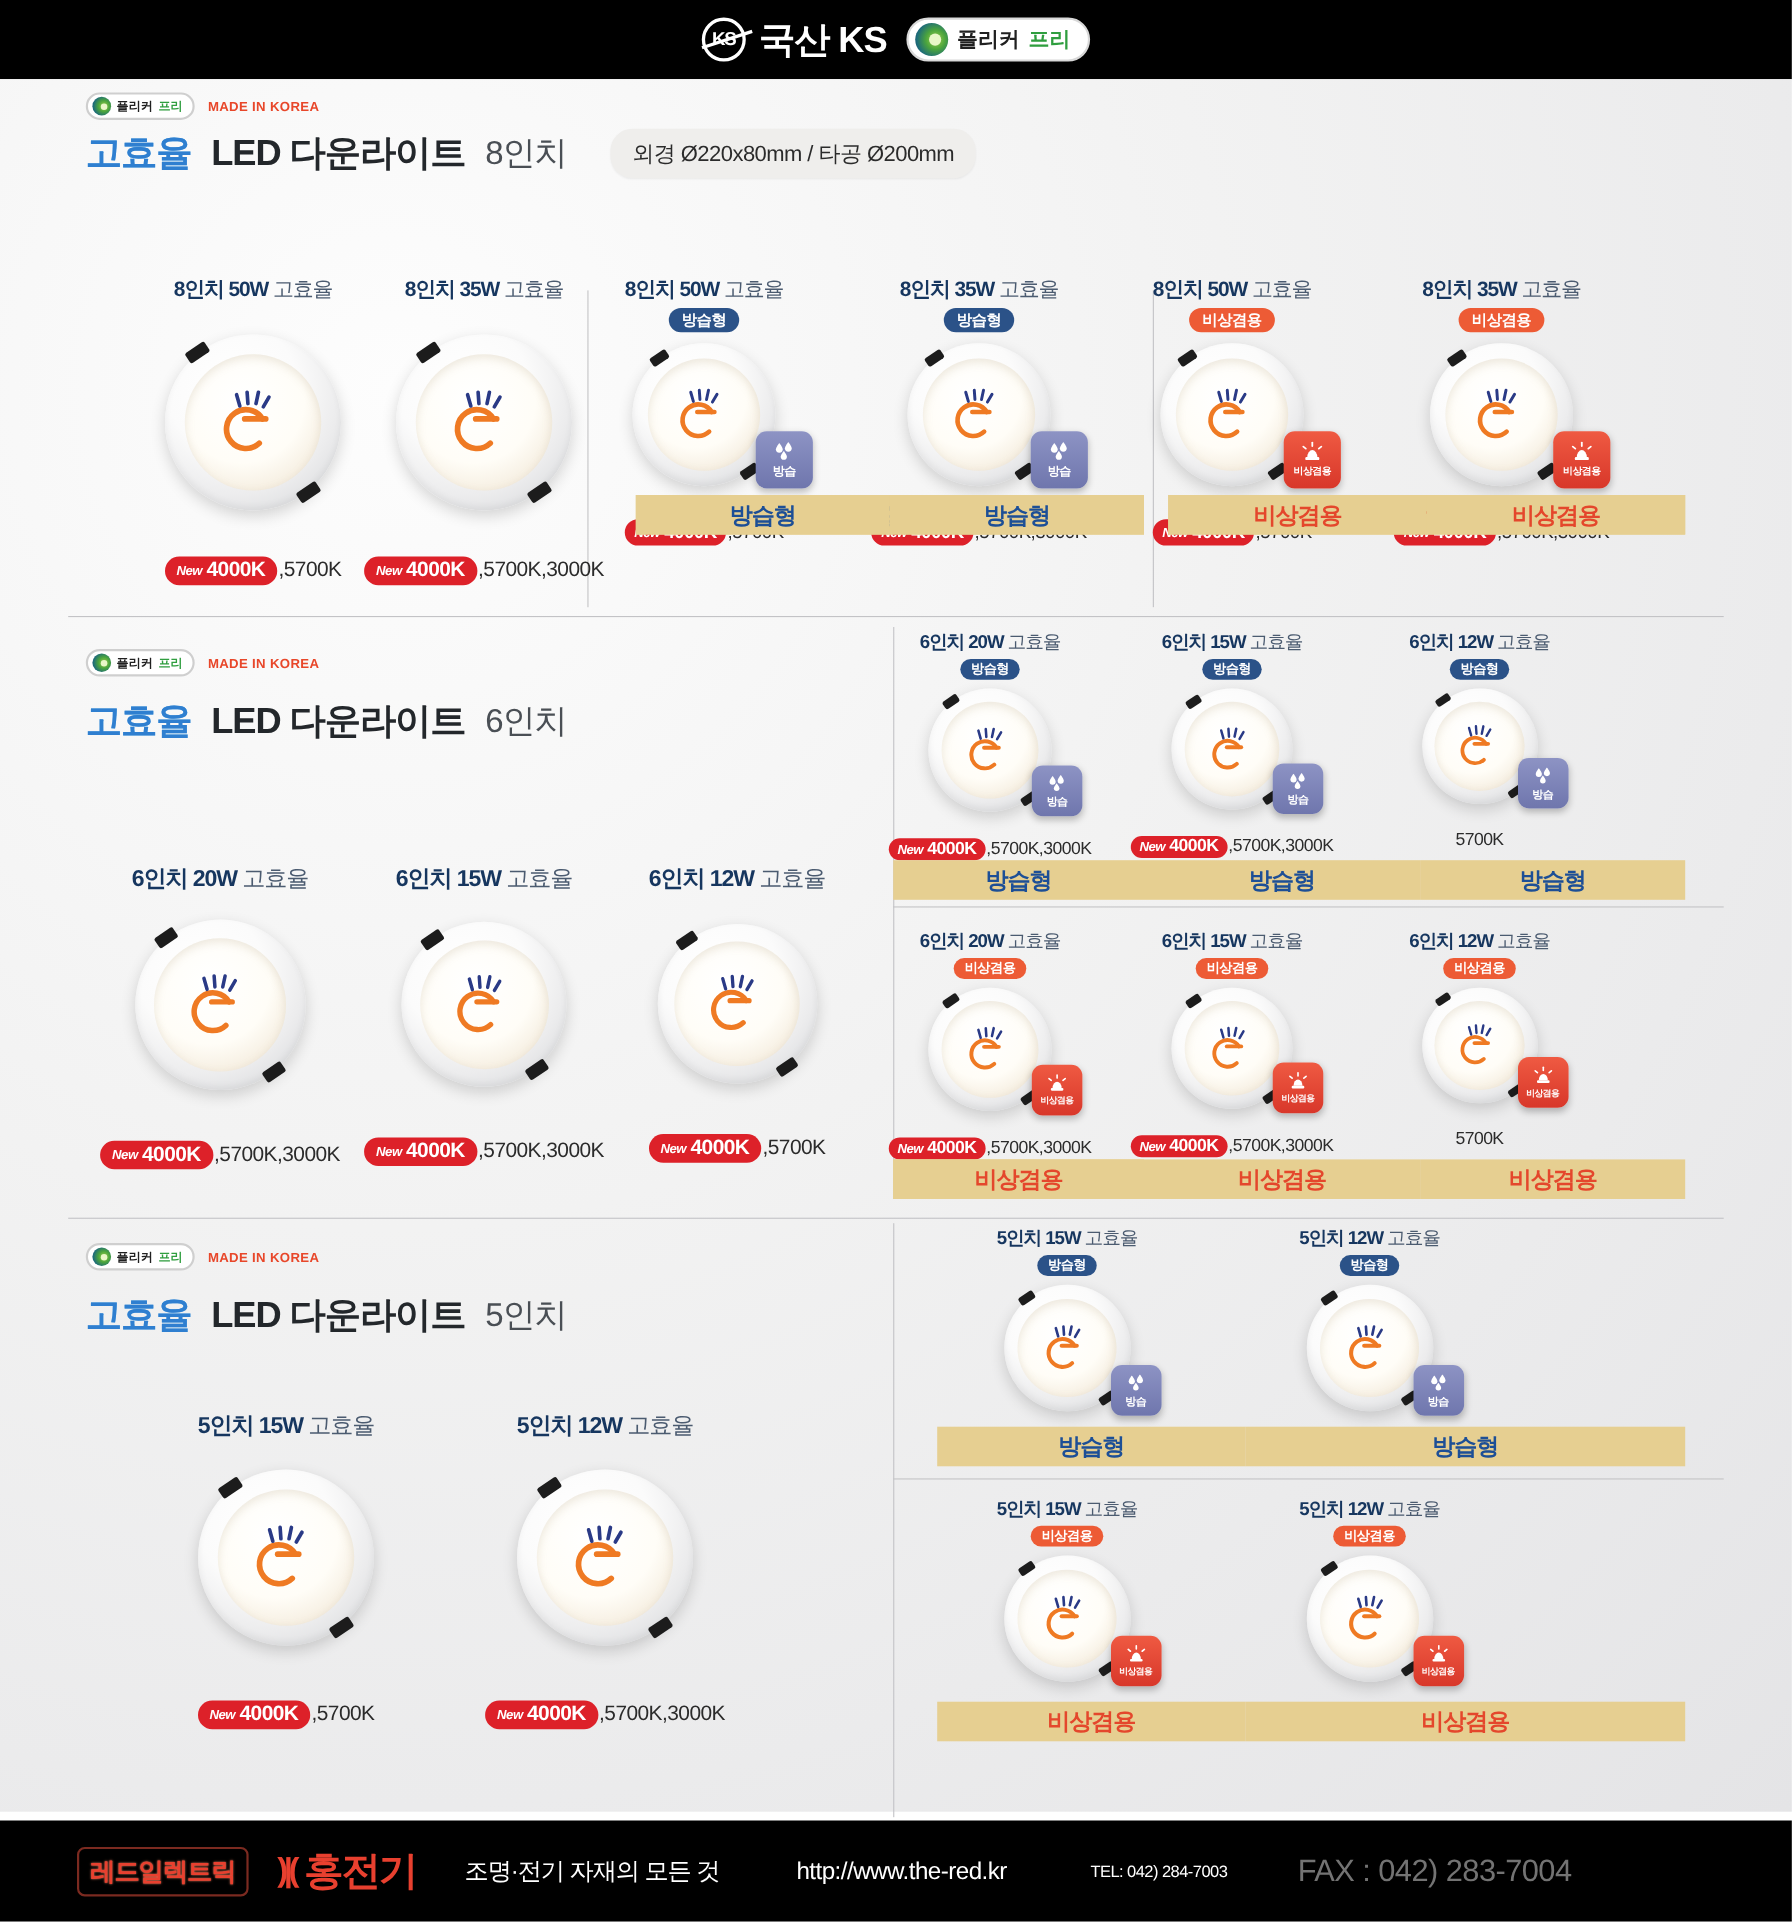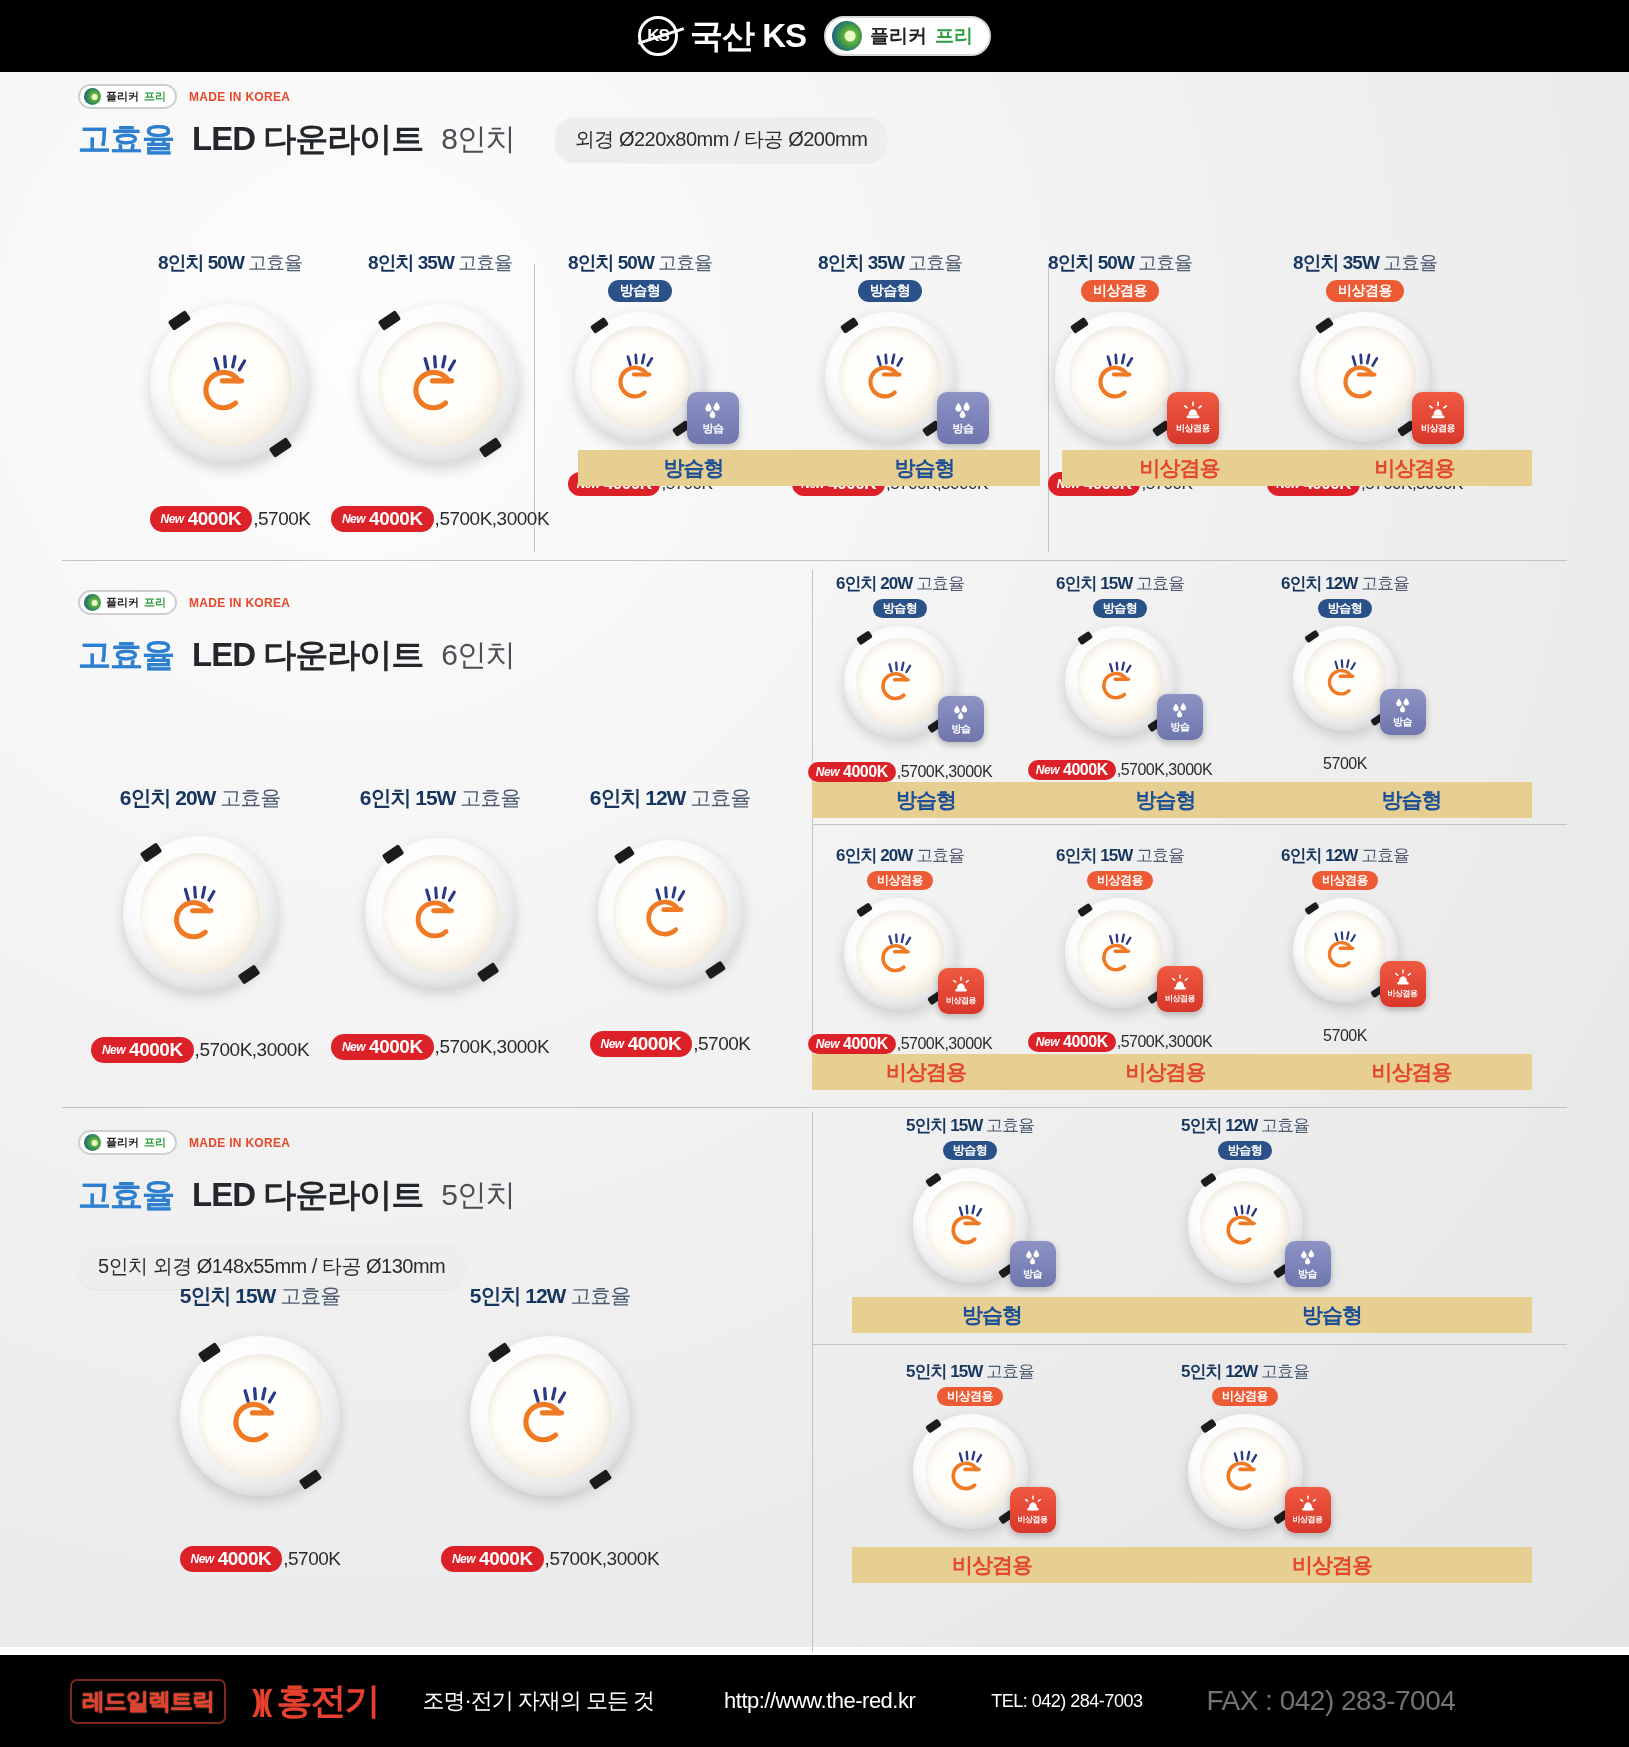--- a/index.html
+++ b/index.html
@@ -159,21 +159,21 @@
   .redlogo{
     border:2px solid #7b2a20;border-radius:7px;padding:5px 10px;
     color:#e8402f;font-size:23px;font-weight:bold;letter-spacing:-1px;
     text-shadow:0 0 2px #ff8a6a;
   }
   .hongwrap{display:flex;align-items:center;gap:8px;}
   .hongmark{color:#e8402f;font-size:30px;font-weight:bold;letter-spacing:-4px;}
   .hongtxt{color:#e8402f;font-size:36px;font-weight:bold;letter-spacing:-2px;}
   .f-slogan{color:#fff;font-size:22px;letter-spacing:-1px;margin-left:18px;}
   .f-url{color:#fff;font-size:22px;margin-left:44px;letter-spacing:-.5px;}
-  .f-tel{color:#fff;font-size:18px;margin-left:50px;letter-spacing:-.5px;}
+  .f-tel{color:#fff;font-size:15px;margin-left:50px;letter-spacing:-.5px;}
   .f-fax{color:#737373;font-size:28px;margin-left:38px;letter-spacing:-.5px;}
 </style>
 </head>
 <body>
 
 <div class="topbar">
   <div class="ks-wrap">
     <div class="ks-mark">
         <span>KS</span>
       </div>
@@ -867,23 +867,20 @@
         <span class="a">플리커</span>
         <span class="b">프리</span>
       </span>
       <span class="mik">MADE IN KOREA</span>
     </div>
     <div class="title-row" style="margin-top:18px;">
       <span class="t-hi">고효율</span>
       <span class="t-main">LED 다운라이트</span>
       <span class="t-sz">5인치</span>
     </div>
-    <div style="margin-top:26px;">
-      <span class="dim-pill">5인치 외경 Ø148x55mm / 타공 Ø130mm</span>
-    </div>
   </div>
 
   <div class="vdiv" style="left:812px;top:1040px;height:540px;"></div>
   <div class="hdiv" style="left:812px;right:62px;top:1272px;"></div>
 
   <div class="prod" style="left:115px;top:1210px;width:290px;">
     <div class="p-title" style="font-size:21px;">
       <b>5인치</b>
       <b class="w">15W</b>
       <span class="eff">고효율</span>

